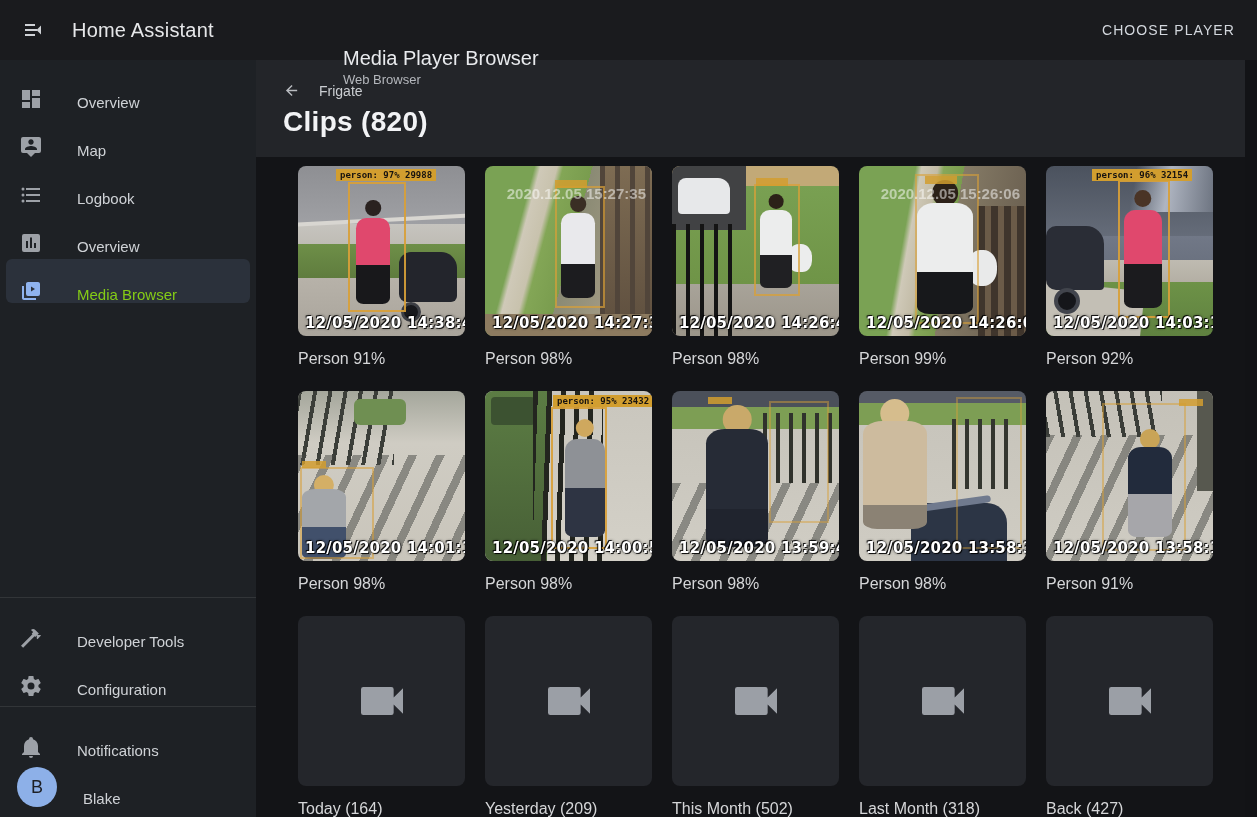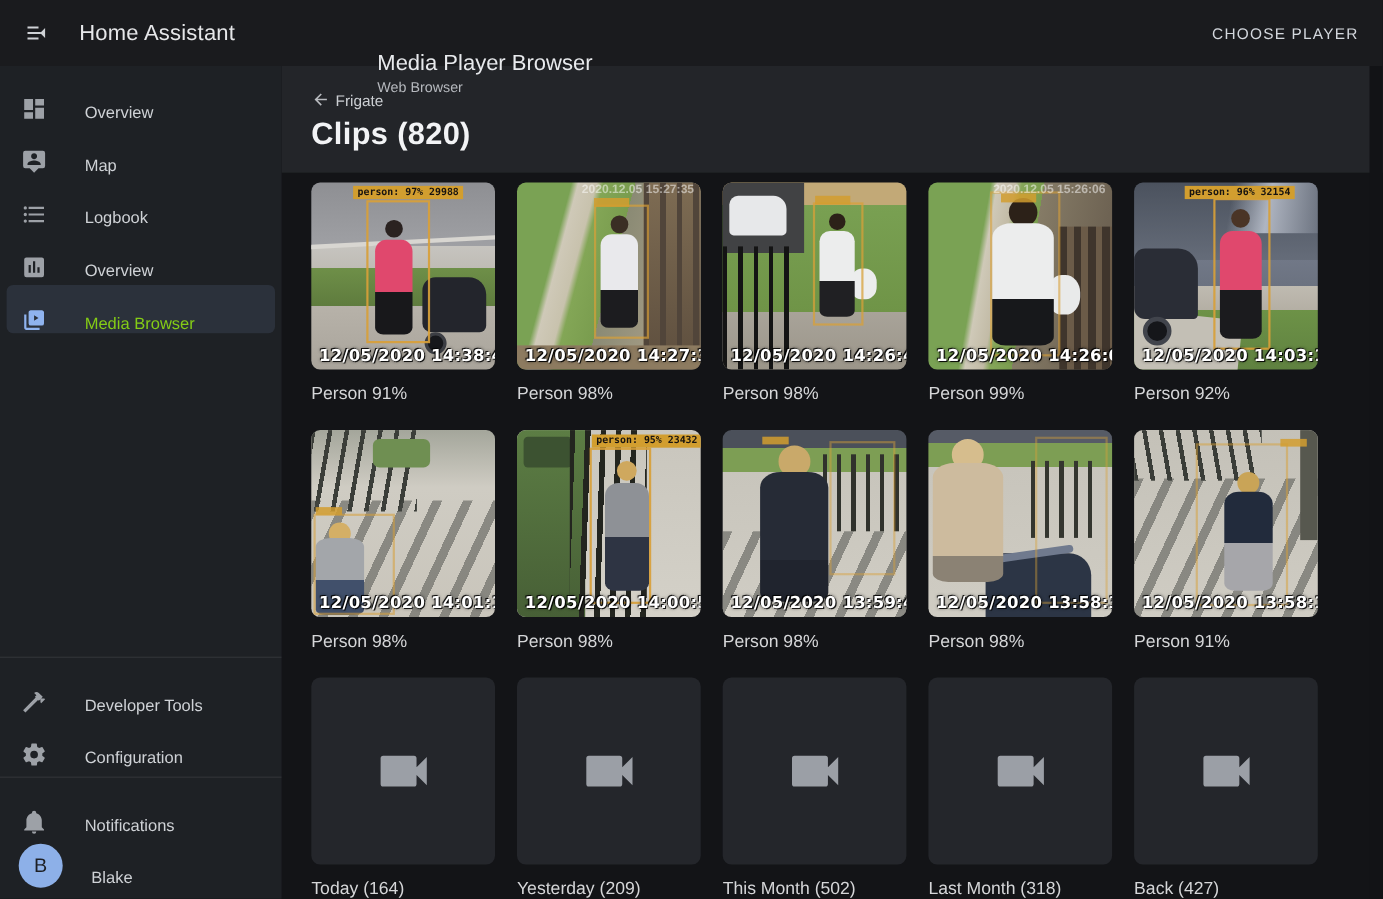--- a/index.html
+++ b/index.html
@@ -33,45 +33,45 @@
   .avatar { width:40px; height:40px; border-radius:50%; background:#8db0e8; color:#1d1f24;
     font-size:18px; font-weight:500; display:flex; align-items:center; justify-content:center;
     margin-left:-5px; flex:0 0 40px; }
   .nav-item.user { padding-left:16px; }
   .nav-item.user .lbl { margin-left:26px; }
   .sidebar-bottom { padding-bottom:6px; }
 
   
   .main { position:absolute; left:256px; top:60px; width:1001px; height:757px; }
   .header-band { height:97px; background:#232529; padding:0 27px; }
-  .breadcrumb { display:flex; align-items:center; gap:5px; padding-top:22px;
+  .breadcrumb { display:flex; align-items:center; gap:19px; padding-top:22px;
     color:#cbced2; font-size:14px; cursor:pointer; width:fit-content; }
   .breadcrumb .ic { width:17px; height:17px; color:#b9bcc0; }
   .clips-title { margin-top:7px; font-size:28px; font-weight:700; color:#f2f3f5;
     letter-spacing:.3px; }
   .content { padding:9px 27px 0 27px; }
   .grid { display:grid; grid-template-columns:repeat(5,167px); column-gap:20px;
     row-gap:22px; }
-  .card { width:167px; cursor:pointer; }
+  .card { width:167px; cursor:pointer;margin-left:15px; }
   .caption { margin-top:13px; font-size:16px; color:#d5d6d8; line-height:20px;
     white-space:nowrap; overflow:hidden; }
 
   .thumb { position:relative; width:167px; height:170px; border-radius:8px;
     overflow:hidden; background:#3a3b3e; }
   .thumb i { position:absolute; display:block; }
   .ts { position:absolute; left:7px; bottom:4px; color:#fff; font-size:15px;
     font-weight:800; letter-spacing:.2px; font-family:"DejaVu Sans",sans-serif;
     text-shadow:-1px -1px 0 rgba(0,0,0,.85), 1px 1px 0 rgba(0,0,0,.85),
       0 0 3px rgba(0,0,0,.9); white-space:nowrap; }
   .bbox { position:absolute; border:2px solid rgba(216,160,56,.92); }
   .boxlabel { position:absolute; background:#d29e2f; color:#171310; font-size:9px;
     font-weight:700; padding:1px 4px; white-space:nowrap;
     font-family:"DejaVu Sans Mono",monospace; }
-  .camts { position:absolute; top:0; right:6px; color:rgba(255,255,255,.5);
-    font-size:11px; font-weight:700; white-space:nowrap; }
+  .camts { position:absolute; top:19px; right:6px; color:rgba(255,255,255,.5);
+    font-size:15px; font-weight:700; white-space:nowrap; }
   .minitag { position:absolute; width:32px; height:8px; background:rgba(210,158,47,.85); }
 
   .person { position:absolute; }
   .person::before { content:""; position:absolute; top:0; left:50%;
     transform:translateX(-50%); width:46%; padding-top:46%; border-radius:50%;
     background:var(--hair,#3a2e24); }
   .person::after { content:""; position:absolute; top:17%; left:0; right:0; bottom:0;
     border-radius:30% 30% 22% 22% / 12% 12% 7% 7%;
     background:linear-gradient(to bottom,var(--shirt,#ccc) 0 var(--split,55%),
       var(--pants,#1c1c1f) var(--split,55%) 100%); }

